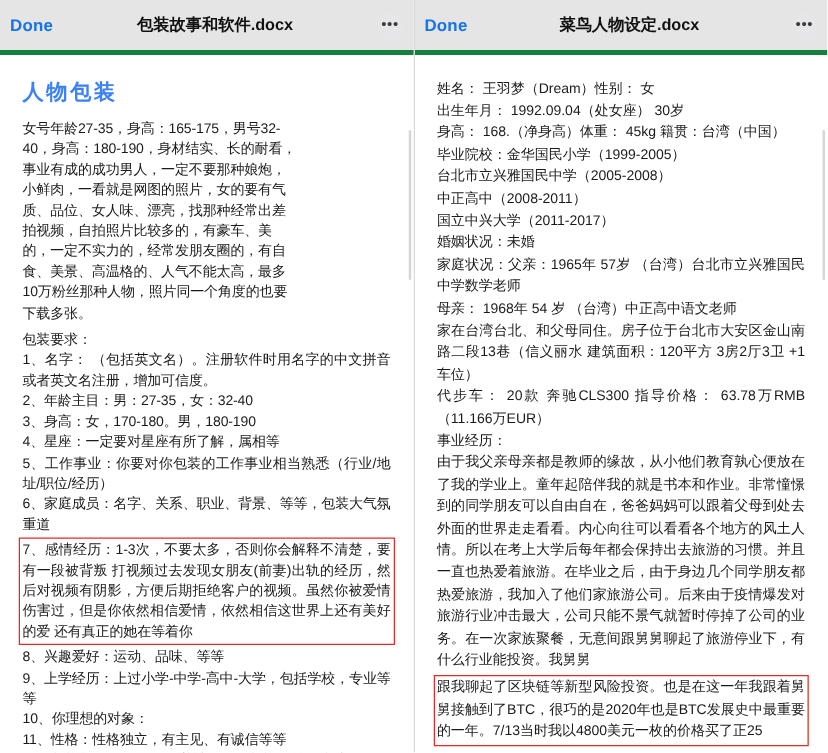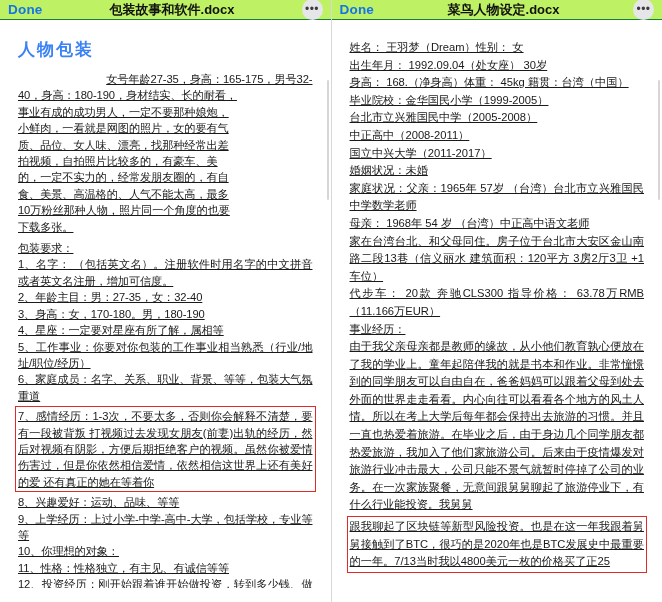--- a/index.html
+++ b/index.html
@@ -24,27 +24,27 @@
     width: 331px;
     height: 602px;
     position: relative;
     overflow: hidden;
     background: #ffffff;
   }
   .pane-left {
     border-right: 1px solid #d8d8d8;
   }
   .topbar {
-    height: 20px;
+    height: 44px;
     display: flex;
     align-items: center;
     justify-content: space-between;
     padding: 0 8px;
-    background: #bef264;
-    border-bottom: 1px solid #15803d;
+    background: #e5e5e5;
+    border-bottom: 4px solid #15803d;
     box-sizing: border-box;
   }
   .done-btn {
     color: #1574e8;
     font-size: 13.5px;
     font-weight: 600;
     letter-spacing: 0.2px;
     cursor: pointer;
     white-space: nowrap;
   }
@@ -95,24 +95,23 @@
   .body-text {
     font-size: 11.2px;
     line-height: 16.4px;
     color: #1a1a1a;
     text-align: justify;
     letter-spacing: -0.1px;
   }
   .p {
     margin: 0 0 0 0;
     text-indent: 0;
-    text-decoration: underline;
   }
   .p.center {
-    text-align: right;
+    text-align: left;
   }
   .hl-box {
     border: 1.6px solid #e02b2b;
     padding: 1px 2px;
     margin: 2px -3px;
     box-sizing: border-box;
   }
   .right-body {
     font-size: 11.2px;
     line-height: 17.6px;

